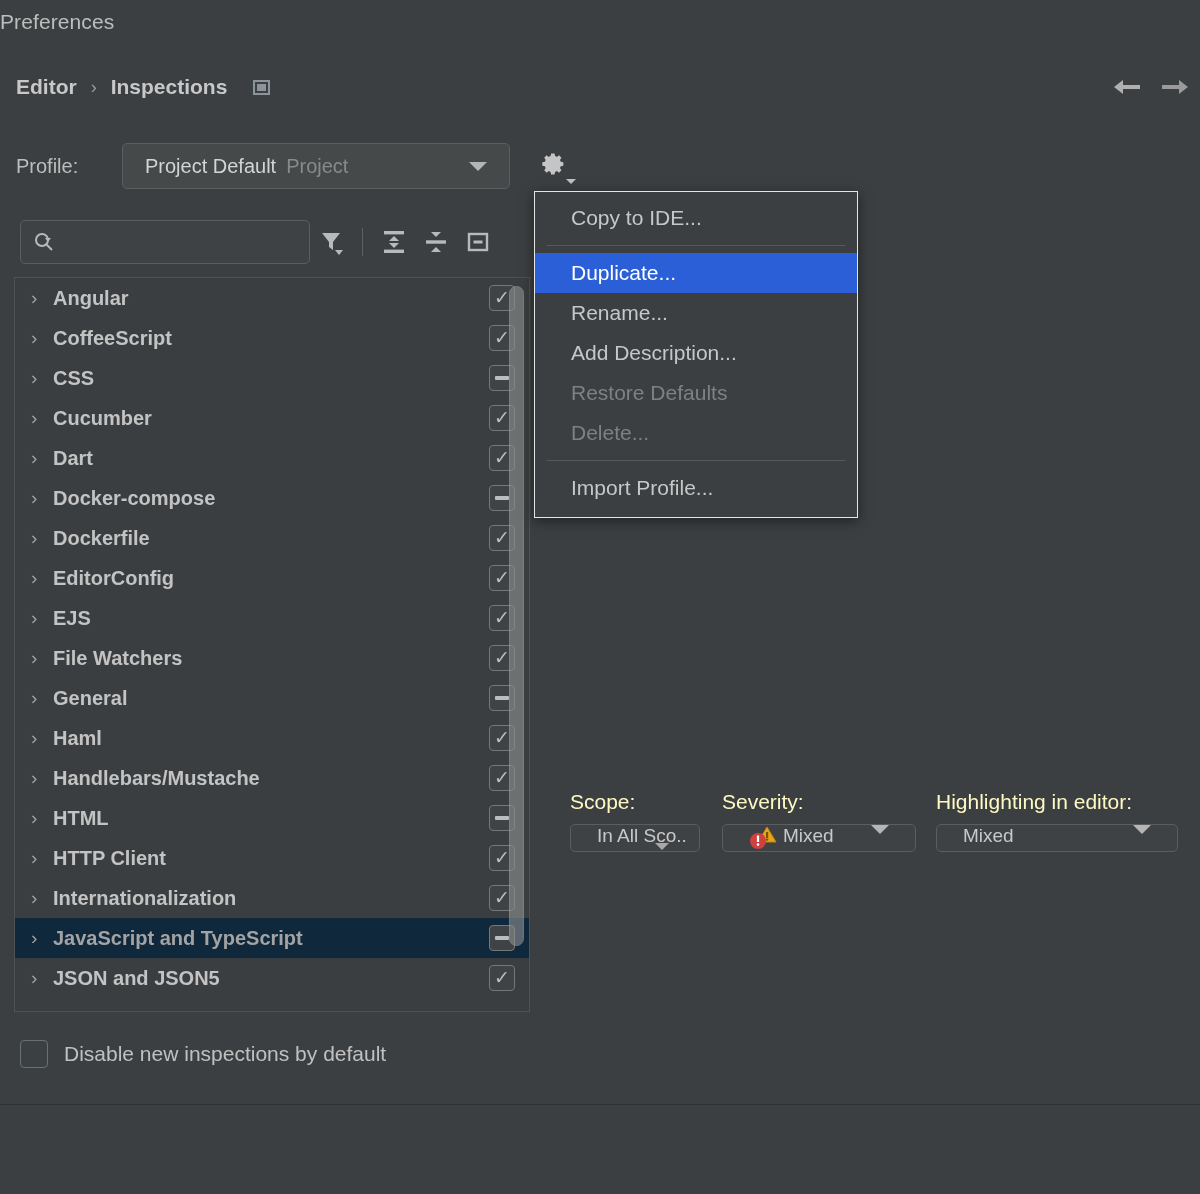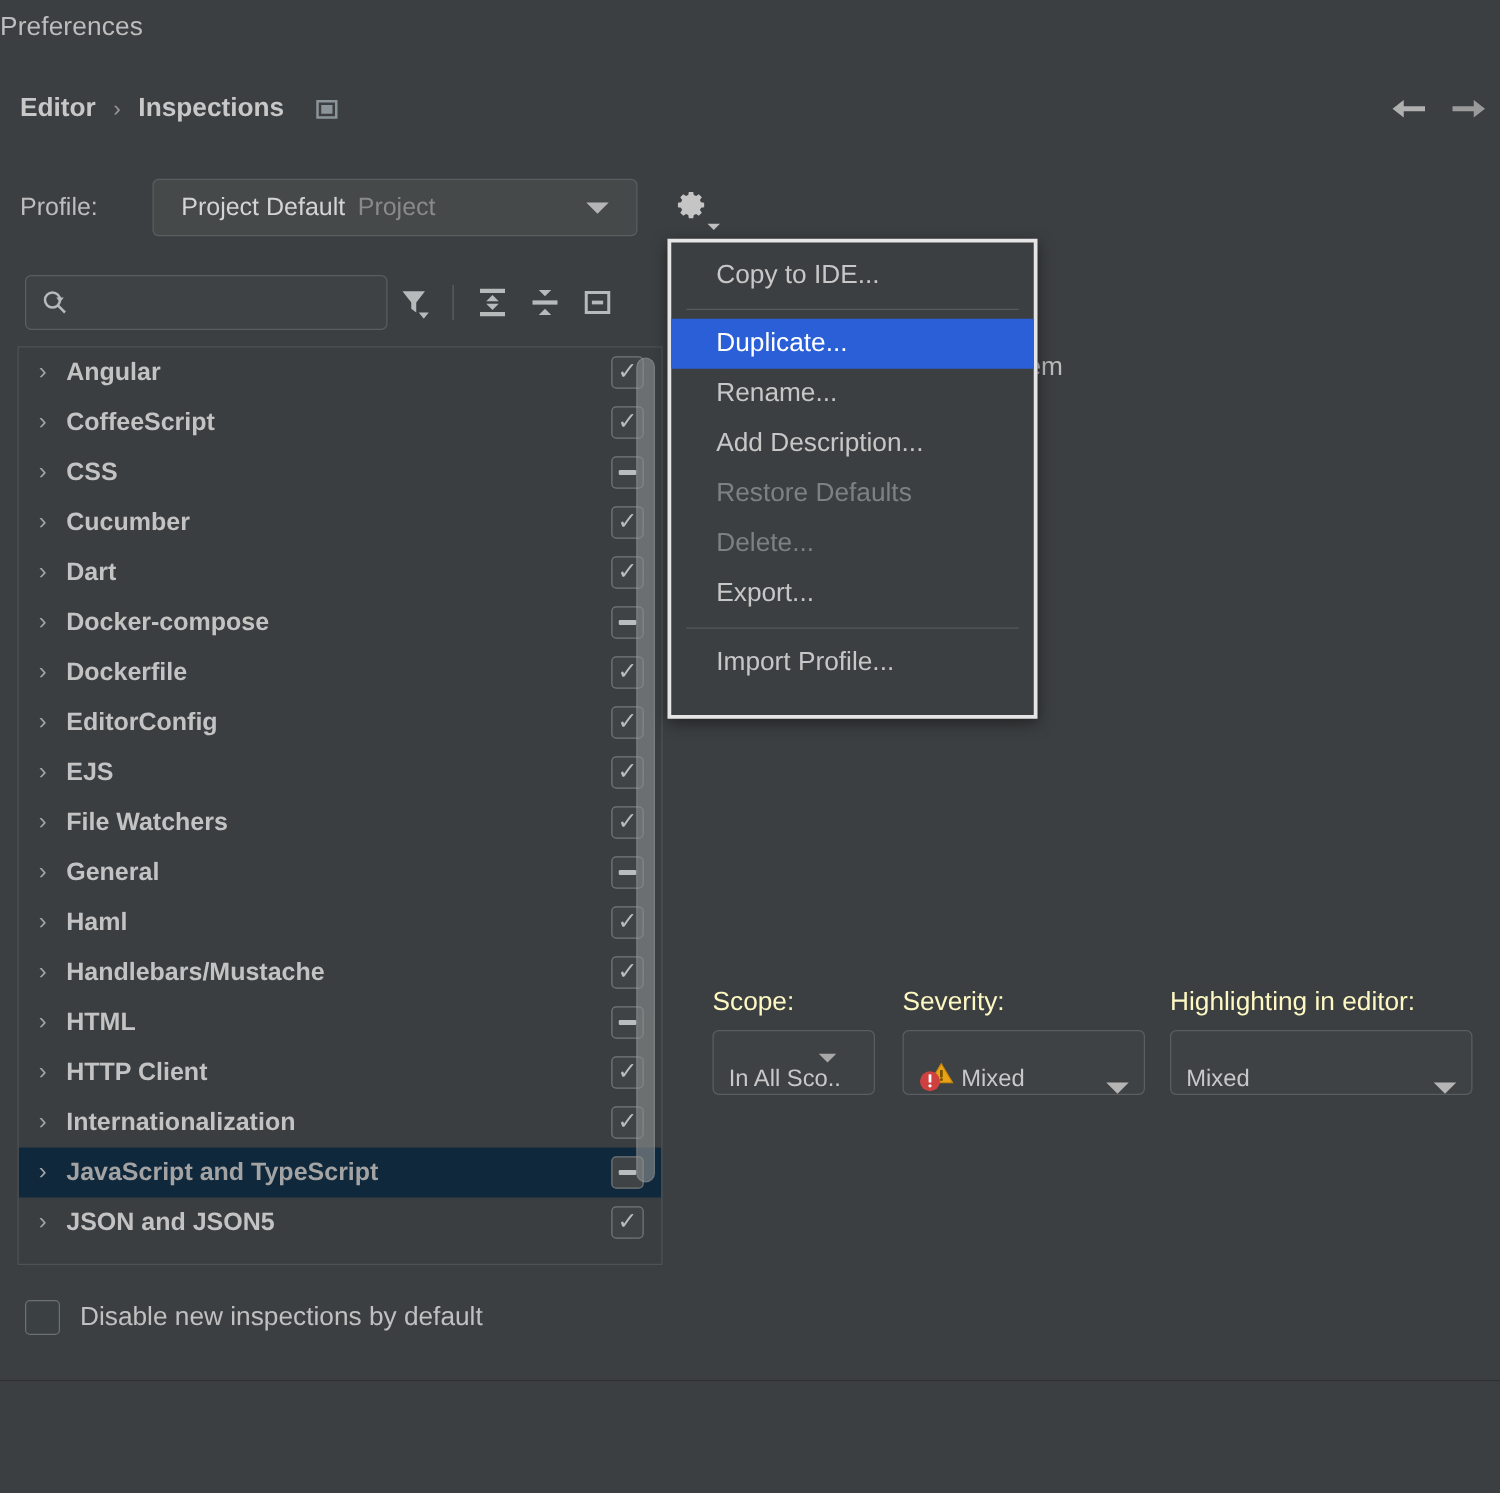--- a/index.html
+++ b/index.html
@@ -146,23 +146,23 @@
   .desc-text {
     position: absolute; left: 576px; top: 279px; width: 600px;
     font-size: 21px; color: #bcbcbc; line-height: 30px;
     white-space: nowrap; overflow: hidden;
   }
 
   
   .opt-group { position: absolute; }
   .opt-label { font-size: 21px; color: #fef9c3; margin-bottom: 10px; white-space: nowrap;}
   .opt-ctl {
-    height: 52px; background: #3f4244; border: 1px solid #5a5e60;
-    border-radius: 5px; display: flex; align-items: flex-end;
-    padding: 0 12px; position: relative;
+    height: 28px; background: #3f4244; border: 1px solid #5a5e60;
+    border-radius: 5px; display: flex; align-items: flex-start;
+    padding: 0 26px; position: relative;
   }
   .opt-ctl .txt { font-size: 19px; color: #c8c8c8; white-space: nowrap; }
   .opt-ctl .caret2 {
     width: 0; height: 0; margin-left: auto;
     border-left: 9px solid transparent; border-right: 9px solid transparent;
     border-top: 9px solid #b5b5b5;
   }
   #opt-scope { left: 570px; top: 790px; }
   #opt-scope .opt-ctl { width: 130px; }
   #opt-scope .mini-caret {
@@ -172,24 +172,24 @@
     border-top: 7px solid #a8a8a8;
   }
   #opt-severity { left: 722px; top: 790px; }
   #opt-severity .opt-ctl { width: 194px; }
   #opt-highlight { left: 936px; top: 790px; }
   #opt-highlight .opt-ctl { width: 242px; }
   .sev-icon { position: relative; width: 28px; height: 26px; flex: 0 0 28px; margin-right: 6px; }
 
   
   .menu {
-    position: absolute; left: 534px; top: 191px; width: 296px;
-    background: #3c3f41; border: 3px solid #e5e5e5;
+    position: absolute; left: 534px; top: 191px; width: 324px;
+    background: #3c3f41; border: 1px solid #e5e5e5;
     box-shadow: 0 3px 12px rgba(0,0,0,.5);
-    padding: 6px 0 22px 0; z-index: 50;
+    padding: 6px 0 9px 0; z-index: 50;
   }
   .menu-item {
     height: 40px; display: flex; align-items: center;
     padding-left: 36px; font-size: 21px; color: #c7c7c7;
     white-space: nowrap;
   }
   .menu-item.hl { background: #2a5fd8; color: #ffffff; }
   .menu-item.disabled { color: #7e8183; }
   .menu-sep { height: 1px; background: #555a5c; margin: 7px 12px; }
 
@@ -464,21 +464,20 @@
 
   <div class="menu">
     <div id="menu-items">
         <div class="menu-item">Copy to IDE...</div>
         <div class="menu-sep"></div>
         <div class="menu-item hl">Duplicate...</div>
         <div class="menu-item">Rename...</div>
         <div class="menu-item">Add Description...</div>
         <div class="menu-item disabled">Restore Defaults</div>
         <div class="menu-item disabled">Delete...</div>
-        <div class="menu-item">Export...</div>
         <div class="menu-sep"></div>
         <div class="menu-item">Import Profile...</div>
       </div>
   </div>
 
   <div class="footer-div"></div>
   <div class="footer">
     
     
     

